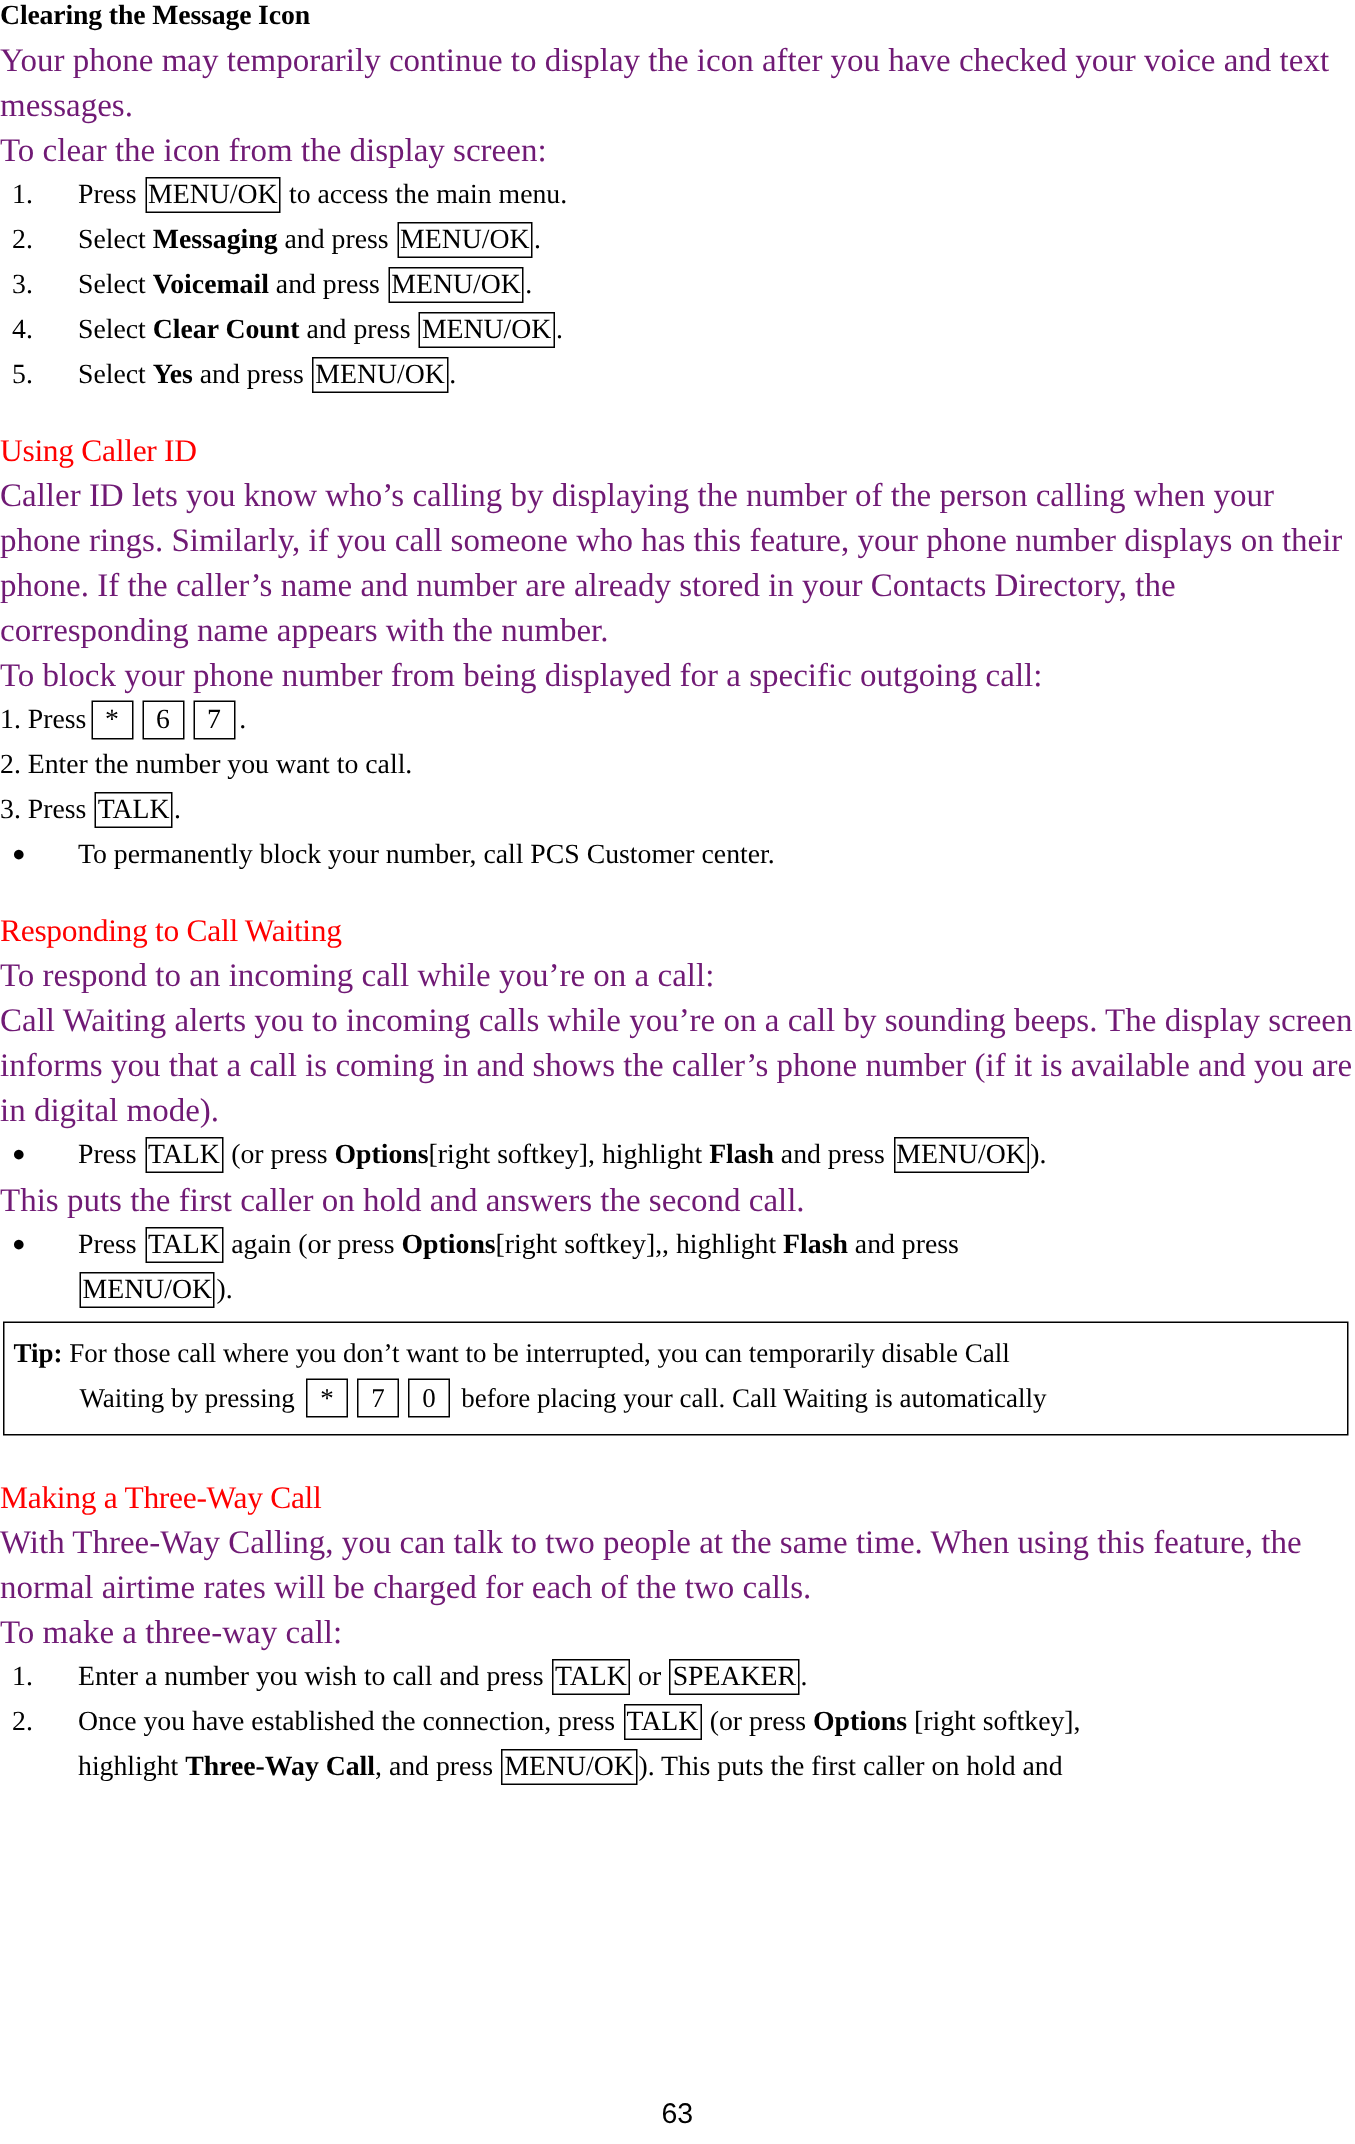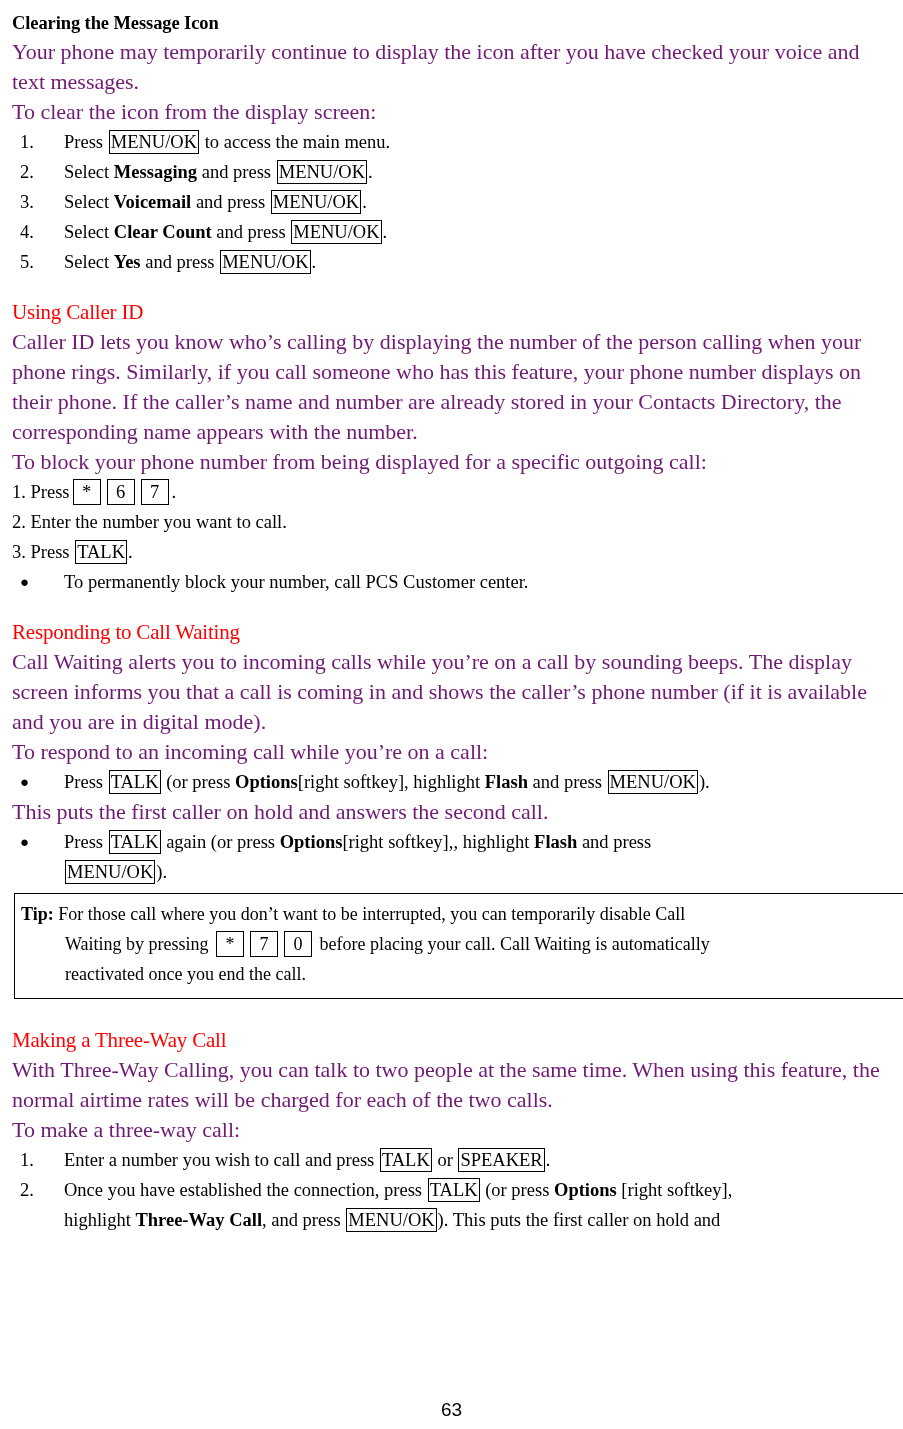--- a/index.html
+++ b/index.html
@@ -12,21 +12,21 @@
     height: 1429px;
     position: relative;
     font-family: "Liberation Serif", "DejaVu Serif", serif;
     color: #000000;
     overflow: hidden;
   }
   .page {
     position: relative;
     width: 903px;
     height: 1429px;
-    padding: 12px;
+    padding: 0;
     box-sizing: border-box;
   }
 
   
   .h-black {
     font-size: 18.5px;
     font-weight: bold;
     line-height: 22px;
     margin: 0 0 3px 0;
     color: #000000;
@@ -190,42 +190,41 @@
     <div class="li bul">
       <span class="marker">●</span><span>To permanently block your number, call PCS Customer center.</span>
     </div>
   </div>
 
   <div class="gap-md"></div>
 
   <div>
     <div class="h-red">Responding to Call Waiting</div>
 
+    <p class="para">To respond to an incoming call while you’re on a call:</p>
+
     <p class="para">Call Waiting alerts you to incoming calls while you’re on a call by sounding beeps. The display screen informs you that a call is coming in and shows the caller’s phone number (if it is available and you are in digital mode).</p>
-
-    <p class="para">To respond to an incoming call while you’re on a call:</p>
 
     <div class="li bul">
       <span class="marker">●</span><span>Press </span><span class="keybox">TALK</span><span> (or press </span><span class="bold">Options</span><span>[right softkey], highlight </span><span class="bold">Flash</span><span> and press </span><span class="keybox">MENU/OK</span><span>).</span>
     </div>
 
     <p class="para">This puts the first caller on hold and answers the second call.</p>
 
     <div class="li bul">
       <span class="marker">●</span><span>Press </span><span class="keybox">TALK</span><span> again (or press </span><span class="bold">Options</span><span>[right softkey],, highlight </span><span class="bold">Flash</span><span> and press </span><br><span class="keybox">MENU/OK</span><span>).</span>
     </div>
 
     <div class="tipbox">
       <div class="tipline">
         <span class="bold">Tip:</span><span> For those call where you don’t want to be interrupted, you can temporarily disable Call</span>
       </div>
       <div class="tipline ind">
         <span>Waiting by pressing </span><span class="keysq">*</span><span class="keysq">7</span><span class="keysq">0</span><span> before placing your call. Call Waiting is automatically</span>
       </div>
-      <div class="tipline ind">reactivated once you end the call.</div>
     </div>
   </div>
 
   <div class="gap-lg"></div>
 
   <div>
     <div class="h-red">Making a Three-Way Call</div>
 
     <p class="para">With Three-Way Calling, you can talk to two people at the same time. When using this feature, the normal airtime rates will be charged for each of the two calls.</p>
 

